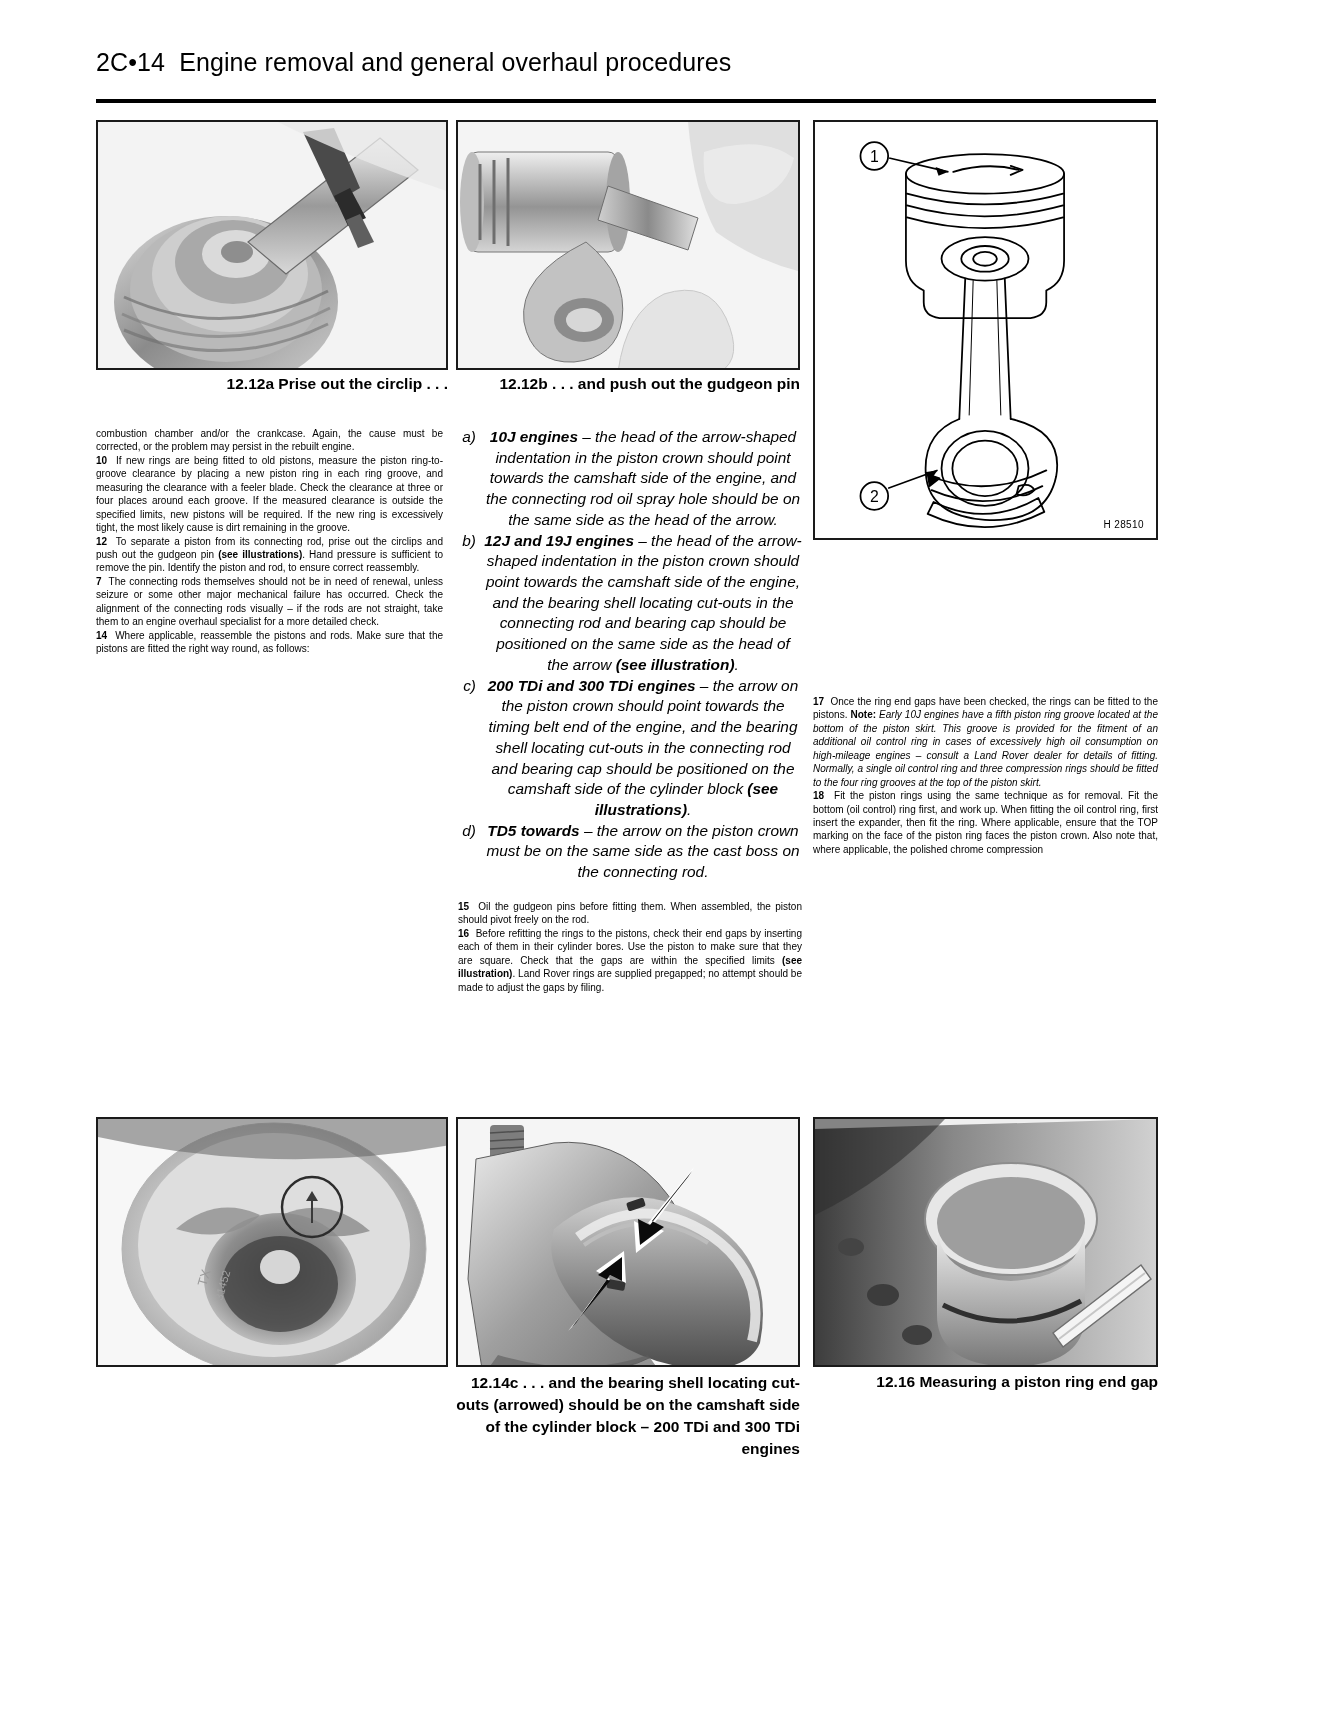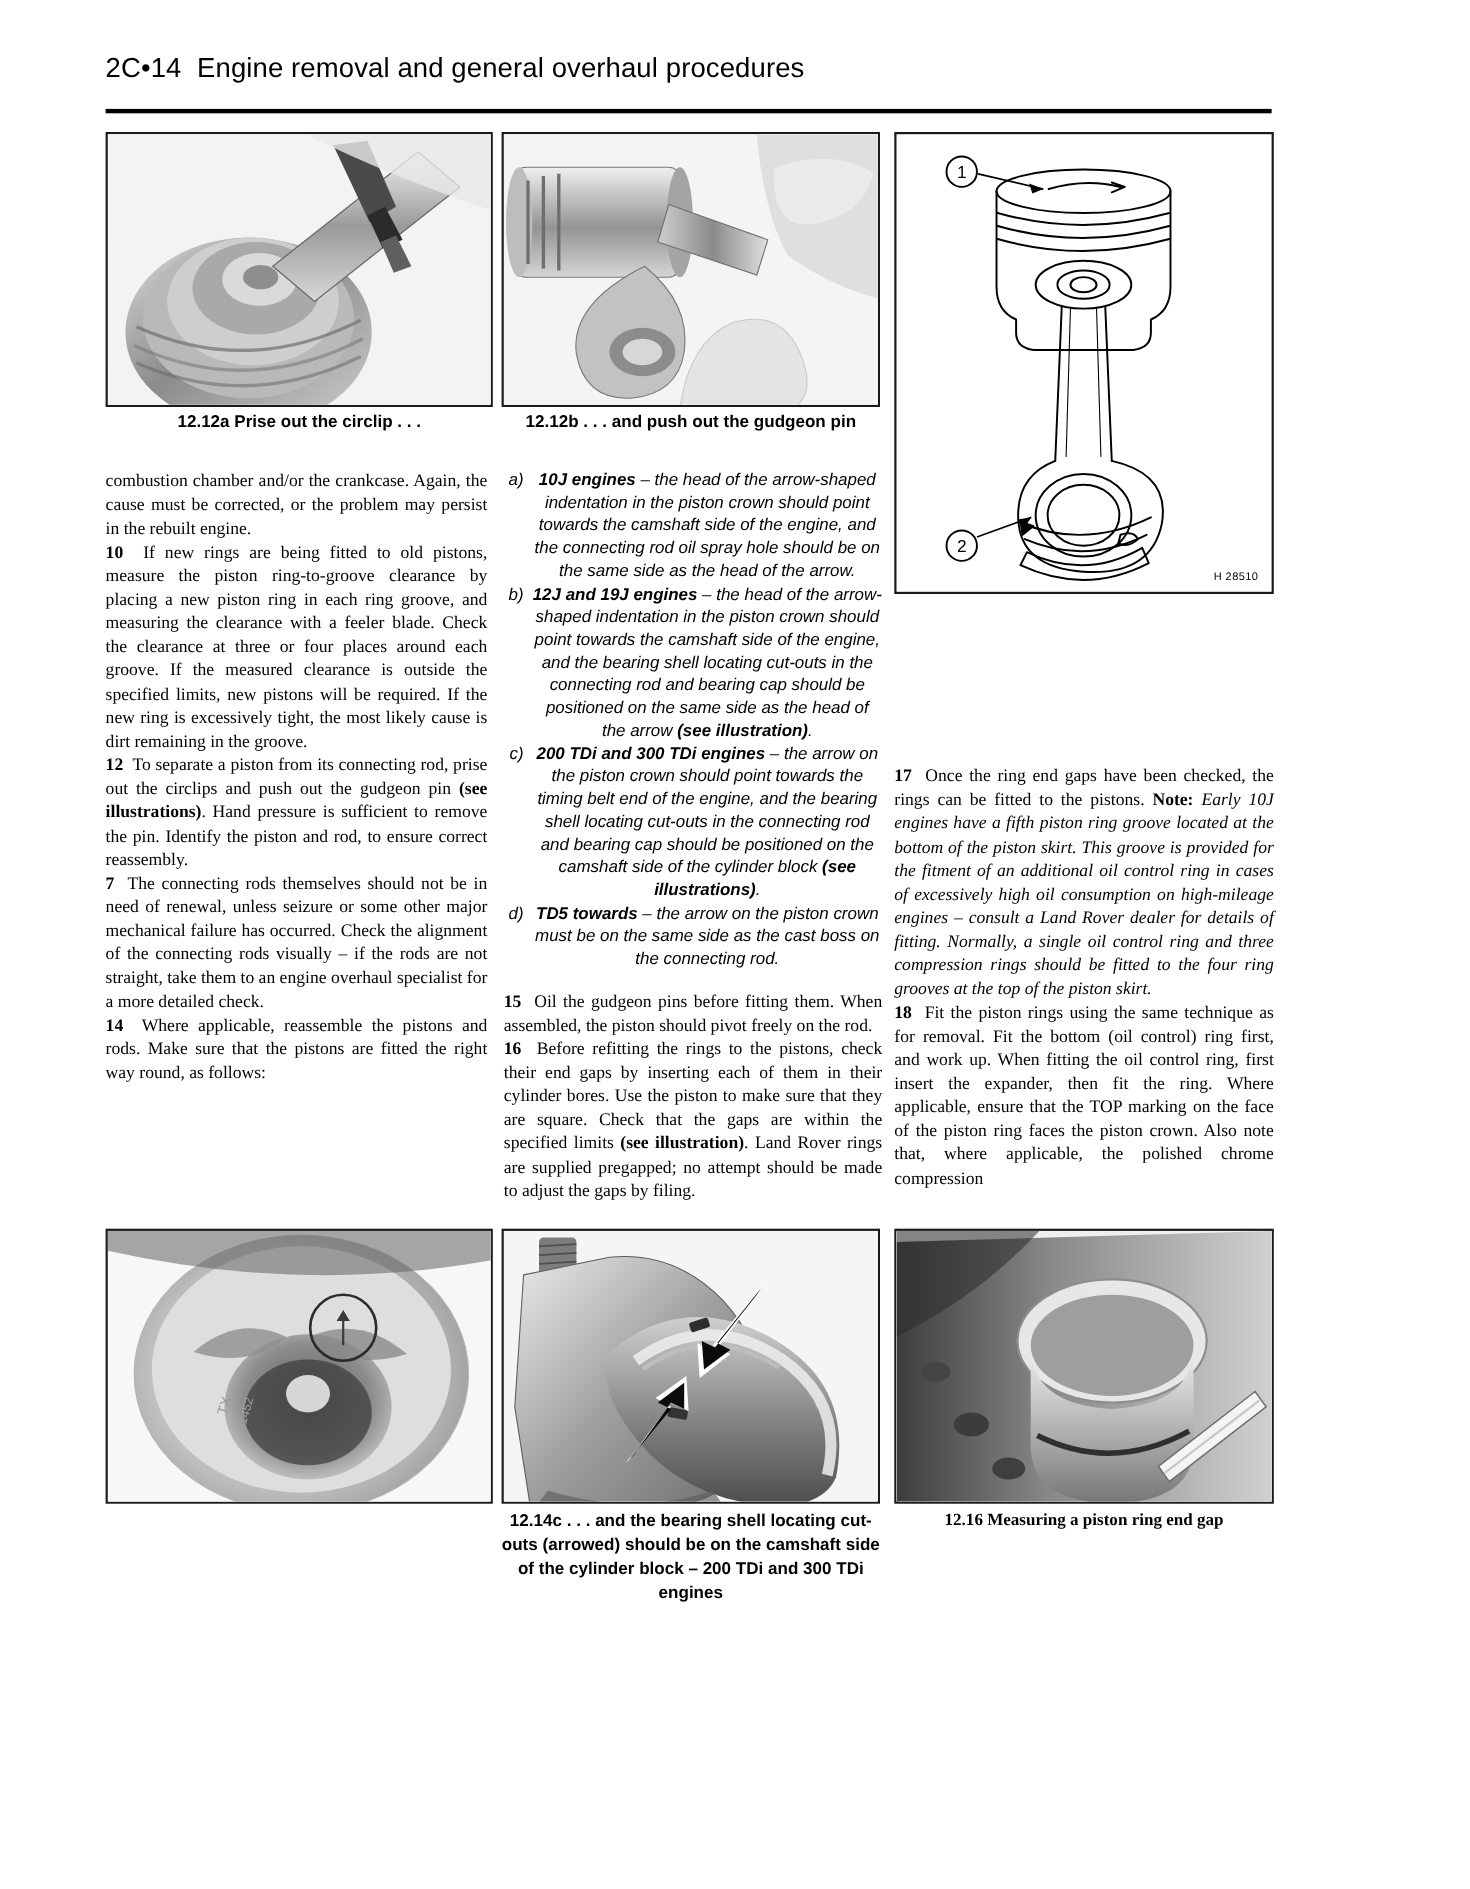--- a/index.html
+++ b/index.html
@@ -24,26 +24,26 @@
   .header-rule {
     position:absolute; left:80px; top:99px; width:1060px; height:4px;
     background:#000;
   }
 
   
   .fig { position:absolute; border:2px solid #1a1a1a; background:#f6f6f6; overflow:hidden; }
   .fig .ph { position:absolute; inset:0; }
 
   .cap {
-    position:absolute; text-align:center;
+    position:absolute; text-align:right;
     font-size:15.5px; font-weight:bold; line-height:1.32;
   }
 
   
-  .col { position:absolute; font-size:16px; line-height:1.345; text-align:justify;font-family:Liberation Serif, serif; }
+  .col { position:absolute; font-size:10px; line-height:1.345; text-align:justify; }
   .col p { margin:0; }
   b { font-weight:bold; }
   i { font-style:italic; }
 
   
   .alist { position:absolute; font-size:15.4px; line-height:1.345; }
   .alist .it { display:flex; margin-bottom:0px; }
   .alist .lbl { width:26px; flex:0 0 26px; font-style:italic; text-align:right; padding-right:8px; }
   .alist .txt { flex:1; font-style:italic; text-align:center; }
 
@@ -375,15 +375,15 @@
 
         <path d="M238 214 L326 146 L336 160 L248 228 Z" fill="#f4f4f4" stroke="#6f6f6f" stroke-width="1.4"></path>
         <path d="M244 220 L330 154" stroke="#c6c6c6" stroke-width="2"></path>
 
         <path d="M128 186 q68 34 138 -4" fill="none" stroke="#2f2f2f" stroke-width="5"></path>
 
         <path d="M0 0 L130 0 Q74 60 0 96 Z" fill="#2b2b2b" opacity=".55"></path>
       </svg>
     </div>
   </div>
-  <div class="cap" style="left:797px; top:1372px; width:345px;font-family:Liberation Serif, serif;">12.16  Measuring a piston ring end gap</div>
+  <div class="cap" style="left:797px; top:1372px; width:345px;">12.16  Measuring a piston ring end gap</div>
 
 </div>
 
 </body></html>

